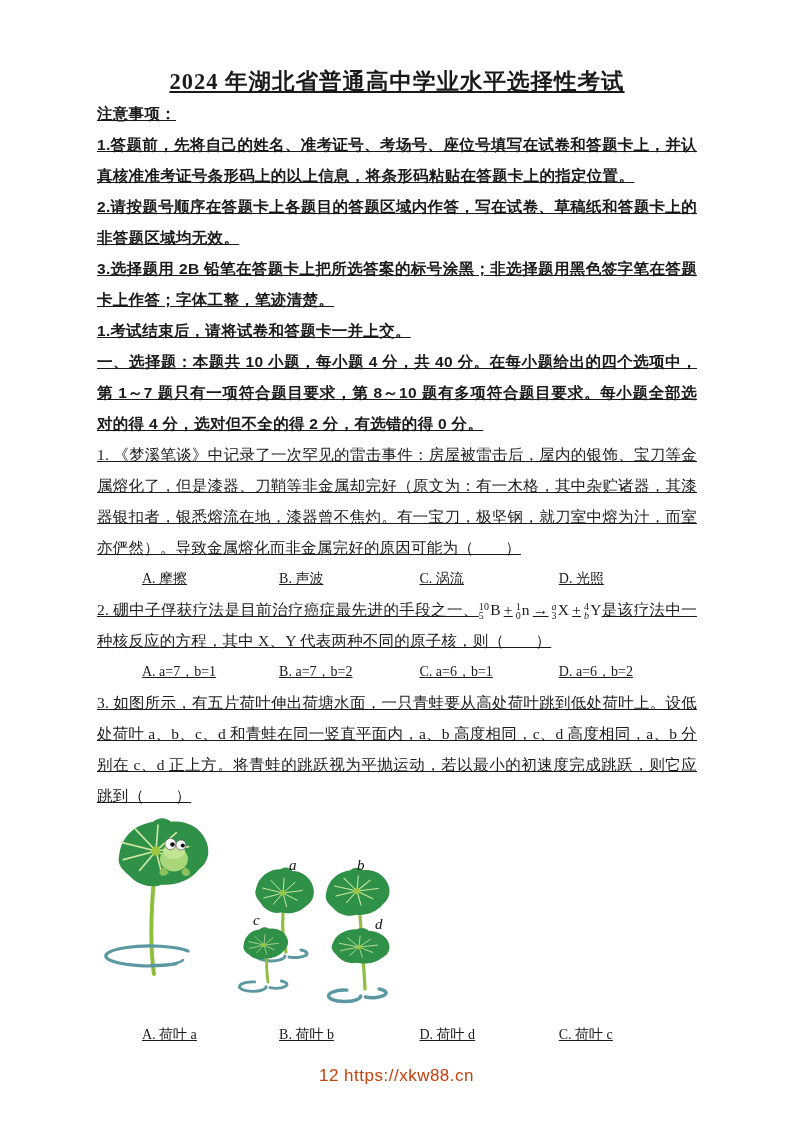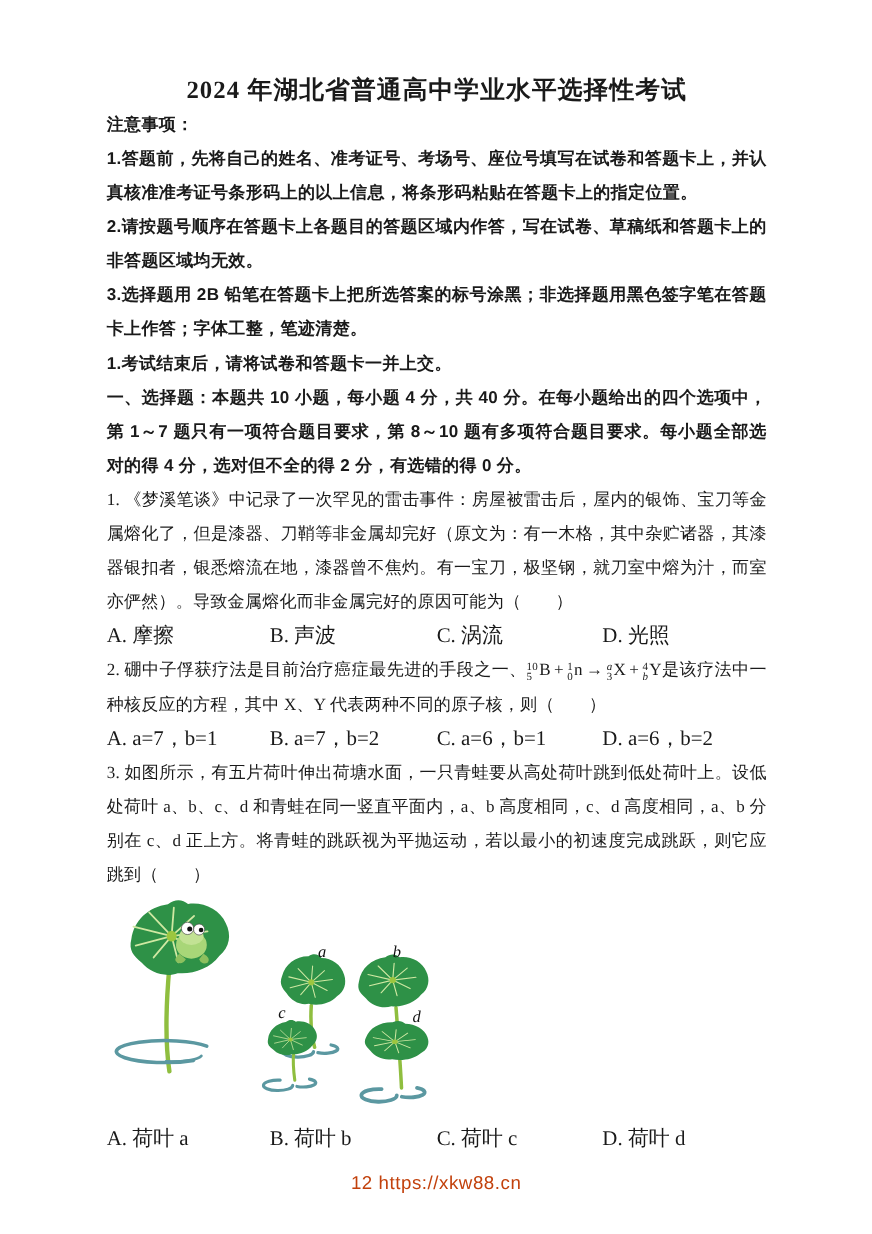--- a/index.html
+++ b/index.html
@@ -6,20 +6,21 @@
   .page{
     position:relative;
     width:735px;height:1122px;
     margin:0 auto;
     background:#ffffff;
     box-sizing:border-box;
     padding:66px 67px 0 68px;
     font-family:"Liberation Serif","DejaVu Serif",serif;
     color:#1a1a1a;
     overflow:hidden;
+    text-decoration:underline;
   }
   .title{
     margin:0;
     text-align:center;
     font-size:22.5px;
     font-weight:bold;
     line-height:32px;
     letter-spacing:1px;
   }
   .subject{
@@ -37,23 +38,24 @@
     letter-spacing:0.3px;
   }
   .question{
     font-family:"Liberation Serif","DejaVu Serif",serif;
     font-weight:normal;
     letter-spacing:0.2px;
   }
   .opts{
     display:grid;
     grid-template-columns:24.7% 25.3% 25.1% auto;
-    font-size:19px;
+    font-size:14px;
     line-height:31px;
     font-family:"Liberation Serif","DejaVu Serif",serif;
+    margin-left:45px;
   }
   .opts span{white-space:nowrap;}
   
   .nuc{display:inline-block;white-space:nowrap;}
   .ss{
     display:inline-block;
     vertical-align:-4px;
     text-align:left;
     font-size:10px;
     line-height:9px;
@@ -181,18 +183,18 @@
     <g>
       <use href="#leaf" transform="translate(260,130) scale(0.73,0.62) rotate(5)" fill="#2e9147"></use>
       <use href="#veins" transform="translate(258,130) scale(0.58,0.46)"></use>
       <text class="figlabel" x="274" y="112">d</text>
     </g>
   </svg>
 
   <div class="opts">
     <span>A. 荷叶 a</span>
     <span>B. 荷叶 b</span>
+    <span>D. 荷叶 d</span>
     <span>C. 荷叶 c</span>
-    <span>D. 荷叶 d</span>
   </div>
 
   <div class="footer">12 https://xkw88.cn</div>
 </div>
 
 </body></html>

